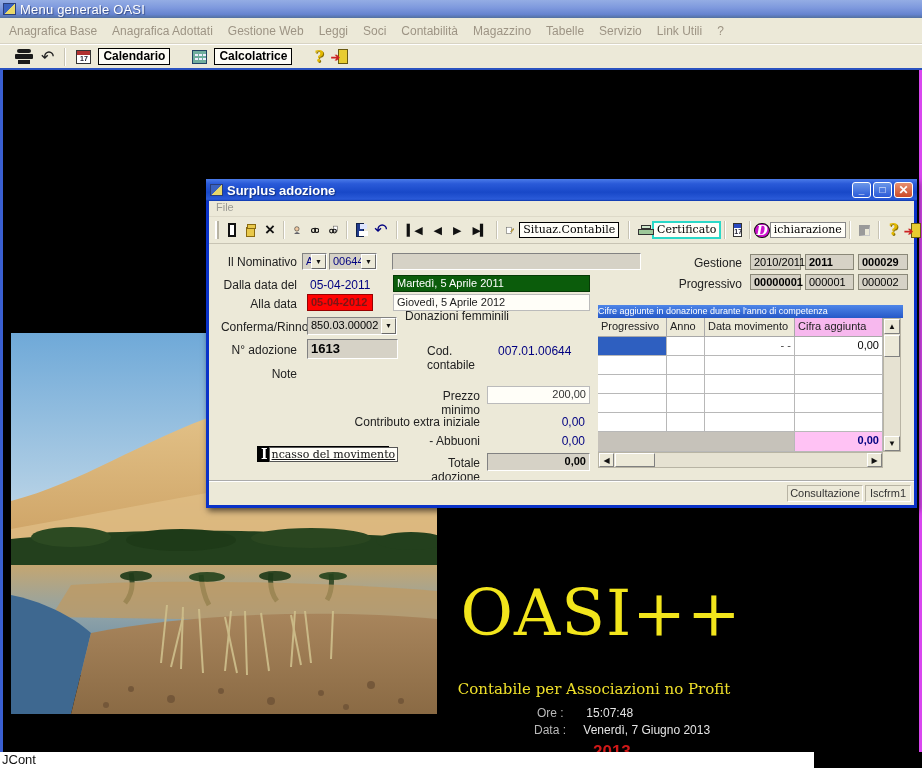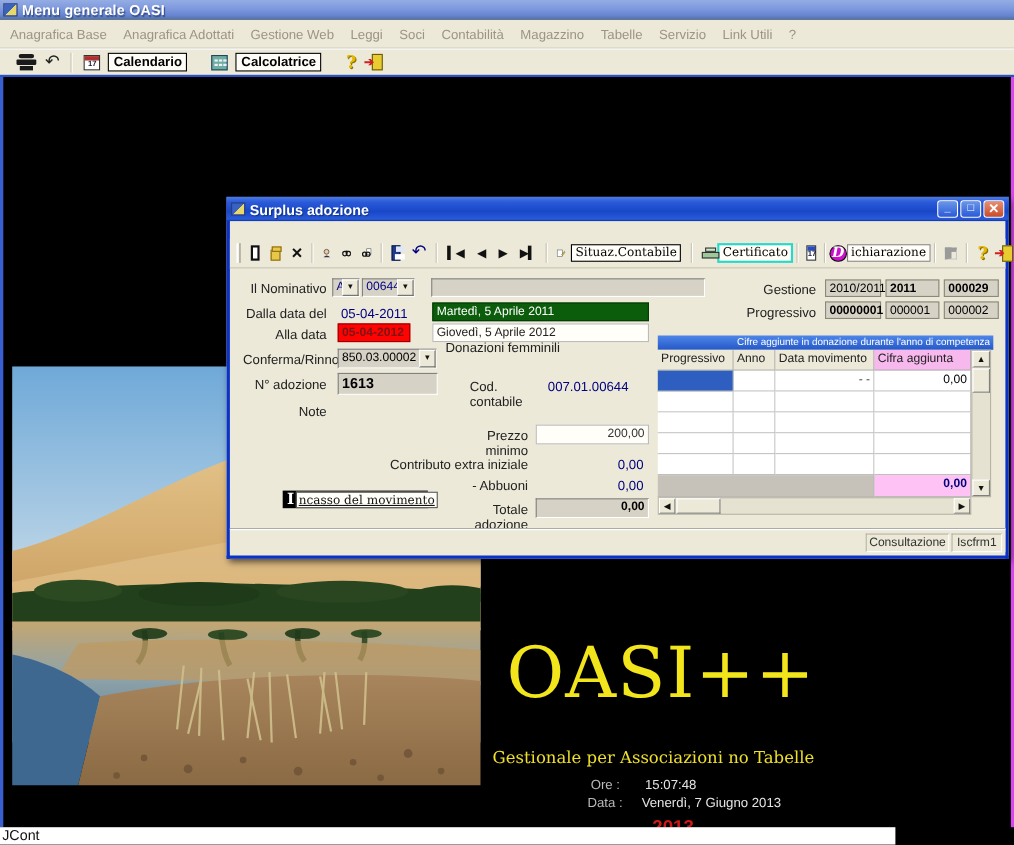--- a/index.html
+++ b/index.html
@@ -3,21 +3,21 @@
 <meta charset="utf-8">
 <style>
   * { margin:0; padding:0; box-sizing:border-box; }
   html,body { width:922px; height:768px; }
   body { font-family:"Liberation Sans", sans-serif; background:#000; position:relative; overflow:hidden; }
 
   
   .titlebar { position:absolute; left:0; top:0; width:922px; height:18px;
     background:linear-gradient(180deg,#94ade4 0%,#7d98dd 45%,#6583cf 80%,#52709f 100%);
     display:flex; align-items:center; padding-left:3px; }
-  .titlebar .title { color:#fff; font-weight:bold; font-size:13px; margin-left:4px;
+  .titlebar .title { color:#fff; font-weight:normal; font-size:13px; margin-left:4px;
     text-shadow:1px 1px 1px #3a4f86; letter-spacing:.2px; }
   .app-icon { width:13px; height:12px; background:linear-gradient(135deg,#3a62c0 50%,#e8d86a 50%);
     border:1px solid #2a3e7a; display:inline-block; }
 
   .menubar { position:absolute; left:0; top:18px; width:922px; height:26px; background:#ece9d8;
     display:flex; align-items:center; gap:15px; padding-left:9px; font-size:12px; color:#9d9484;
     border-bottom:1px solid #d8d4c4; }
   .menubar span { cursor:default; }
 
   .toolbar-main { position:absolute; left:0; top:44px; width:922px; height:26px; background:#ece9d8;
@@ -111,21 +111,21 @@
     border:1px solid; border-color:#fff #6a6a6a #6a6a6a #fff; font-size:7px; text-align:center; line-height:13px; color:#111; }
   .flatbox { position:absolute; font-size:11px; border:1px solid #8a8878; background:#d6d2c6; padding:1px 3px; color:#000; }
   .navy { color:#000080; }
   .right { text-align:right; }
   .datebox-green { background:#0b5c0b; color:#fff; border:1px solid #063a06; }
   .datebox-red { background:#ff0202; color:#7a1616; border:1px solid #900; font-weight:bold; }
   .datebox-white { background:#fffef8; color:#222; border:1px solid #bbb; }
 
   
   .grid-caption { position:absolute; left:389px; top:126px; width:305px; height:13px;
-    background:linear-gradient(180deg,#4e86e8,#2558c8); color:#fff; font-size:9px; text-align:right; padding:1px 3px 0 0; }
+    background:linear-gradient(180deg,#4e86e8,#2558c8); color:#fff; font-size:9px; padding:1px 3px 0 0; }
   .grid { position:absolute; left:389px; top:139px; }
   .gcell { position:absolute; border-right:1px solid #b8b8b8; border-bottom:1px solid #b8b8b8; background:#fff; font-size:11px; padding:2px 3px; }
   .ghead { background:#ece9d8; color:#222; font-size:11px; border-right:1px solid #a8a8a8; border-bottom:1px solid #a8a8a8; }
   .gpink { background:#f7b8ee; }
   .gsel { background:#2e5fc0; }
   .gfoot { background:#c6c2ba; }
   .gfootpink { background:#ffc2f4; color:#000080; font-weight:bold; }
   .vscroll { position:absolute; left:674px; top:139px; width:18px; height:134px; background:#e6e2d2; border:1px solid #b8b4a4; }
   .hscroll { position:absolute; left:389px; top:273px; width:285px; height:16px; background:#e6e2d2; border:1px solid #b8b4a4; }
   .sbtn { position:absolute; background:#ece9d8; border:1px solid; border-color:#fff #808080 #808080 #fff;
@@ -255,21 +255,21 @@
       <circle cx="260" cy="368" r="4"></circle>
         <circle cx="310" cy="360" r="3"></circle>
         <circle cx="360" cy="352" r="4"></circle>
       <circle cx="390" cy="368" r="3"></circle>
         <circle cx="95" cy="372" r="3"></circle>
         <circle cx="335" cy="374" r="3"></circle>
     </g>
   </svg>
 
   <div class="oasi-logo">OASI++</div>
-  <div class="oasi-sub">Gestionale per Associazioni no Tabelle</div>
+  <div class="oasi-sub">Contabile per Associazioni no Profit</div>
   <div class="clockline ore-line">
     <span class="lab">Ore :</span>
     <span class="val">15:07:48</span>
   </div>
   <div class="clockline data-line">
     <span class="lab">Data :</span>
     <span class="val">Venerdì, 7 Giugno 2013</span>
   </div>
   <div class="year-red">2013</div>
 </div>
@@ -278,20 +278,23 @@
   <div class="dlg-titlebar">
     <span class="app-icon icon"></span>
     <span class="title">Surplus adozione</span>
     <span class="dlg-btns">
       <span class="dlg-btn dlg-min">_</span>
       <span class="dlg-btn dlg-max">□</span>
       <span class="dlg-btn dlg-close">✕</span>
     </span>
   </div>
 
+  <div class="dlg-menubar">
+    <span>File</span>
+  </div>
 
   <div class="dlg-toolbar">
     <span class="grip"></span>
     <span class="dtb-i newdoc-icon"></span>
     <span class="dtb-i folder-icon"></span>
     <span class="dtb-i x-glyph">×</span>
     <span class="tb-sep"></span>
     <svg class="dtb-i person-icon" viewBox="0 0 15 14" width="15" height="14">
       <circle cx="7" cy="5" r="4" fill="#f0c9a2" stroke="#222"></circle>
         <path d="M2,14 q5,-6 11,0 Z" fill="#334"></path>

